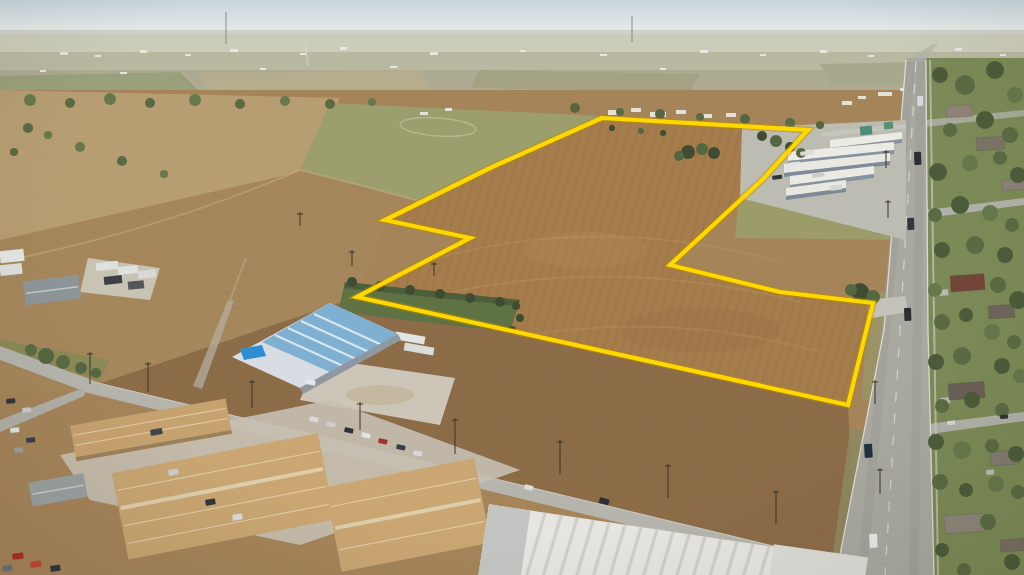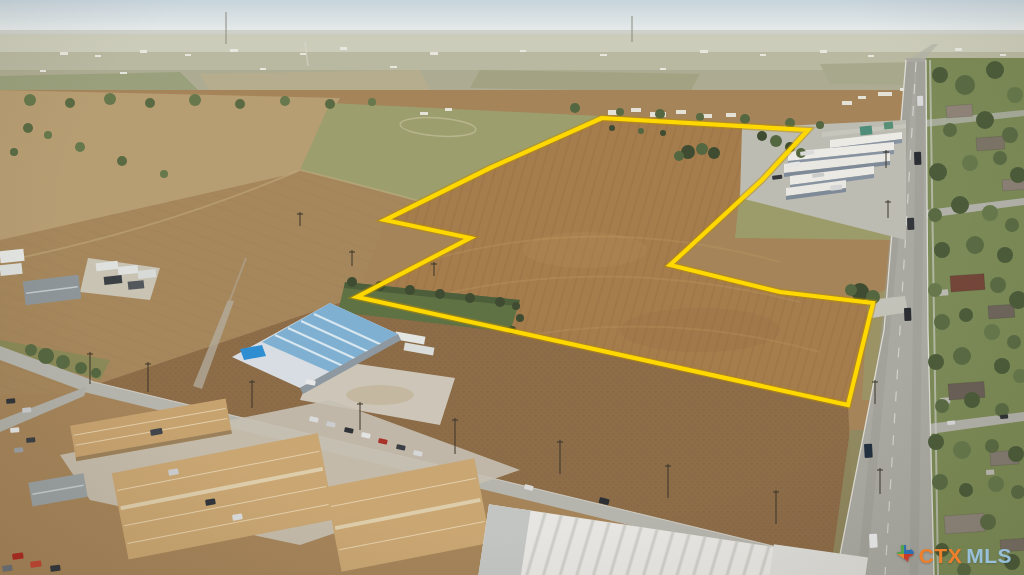--- a/index.html
+++ b/index.html
@@ -424,30 +424,13 @@
       </g>
 
   <g>
     <polygon fill="none" stroke="#ba8e00" stroke-width="7" stroke-opacity="0.5" stroke-linejoin="miter" points="602,118 808,130 762,180 670,265 780,292 873,303 848,405 357,297 470,238 385,220 490,168"></polygon>
     <polygon fill="none" stroke="#ffd800" stroke-width="4.2" stroke-linejoin="miter" points="602,118 808,130 762,180 670,265 780,292 873,303 848,405 357,297 470,238 385,220 490,168"></polygon>
   </g>
 </svg>
 
 <div class="vignette"></div>
 
-<div class="watermark">
-  <svg class="tx-icon" viewBox="0 0 22 22">
-    <defs>
-      <clipPath id="txclip">
-        <polygon points="7,1 12,1 12,6 16,6 17,5 20,8 19,11 15,13 14,18 12,16 9,14 3,10 3,8 7,8"></polygon>
-      </clipPath>
-    </defs>
-    <g clip-path="url(#txclip)">
-      <rect x="0" y="0" width="10" height="10" fill="#57a24e"></rect>
-      <rect x="10" y="0" width="12" height="10" fill="#2d6fb0"></rect>
-      <rect x="0" y="10" width="10" height="12" fill="#e8872b"></rect>
-      <rect x="10" y="10" width="12" height="12" fill="#c63b2b"></rect>
-    </g>
-  </svg>
-  <span class="wm-ctx">CTX</span>
-  <span class="wm-mls">MLS</span>
 </div>
-</div>
 
 </body></html>

